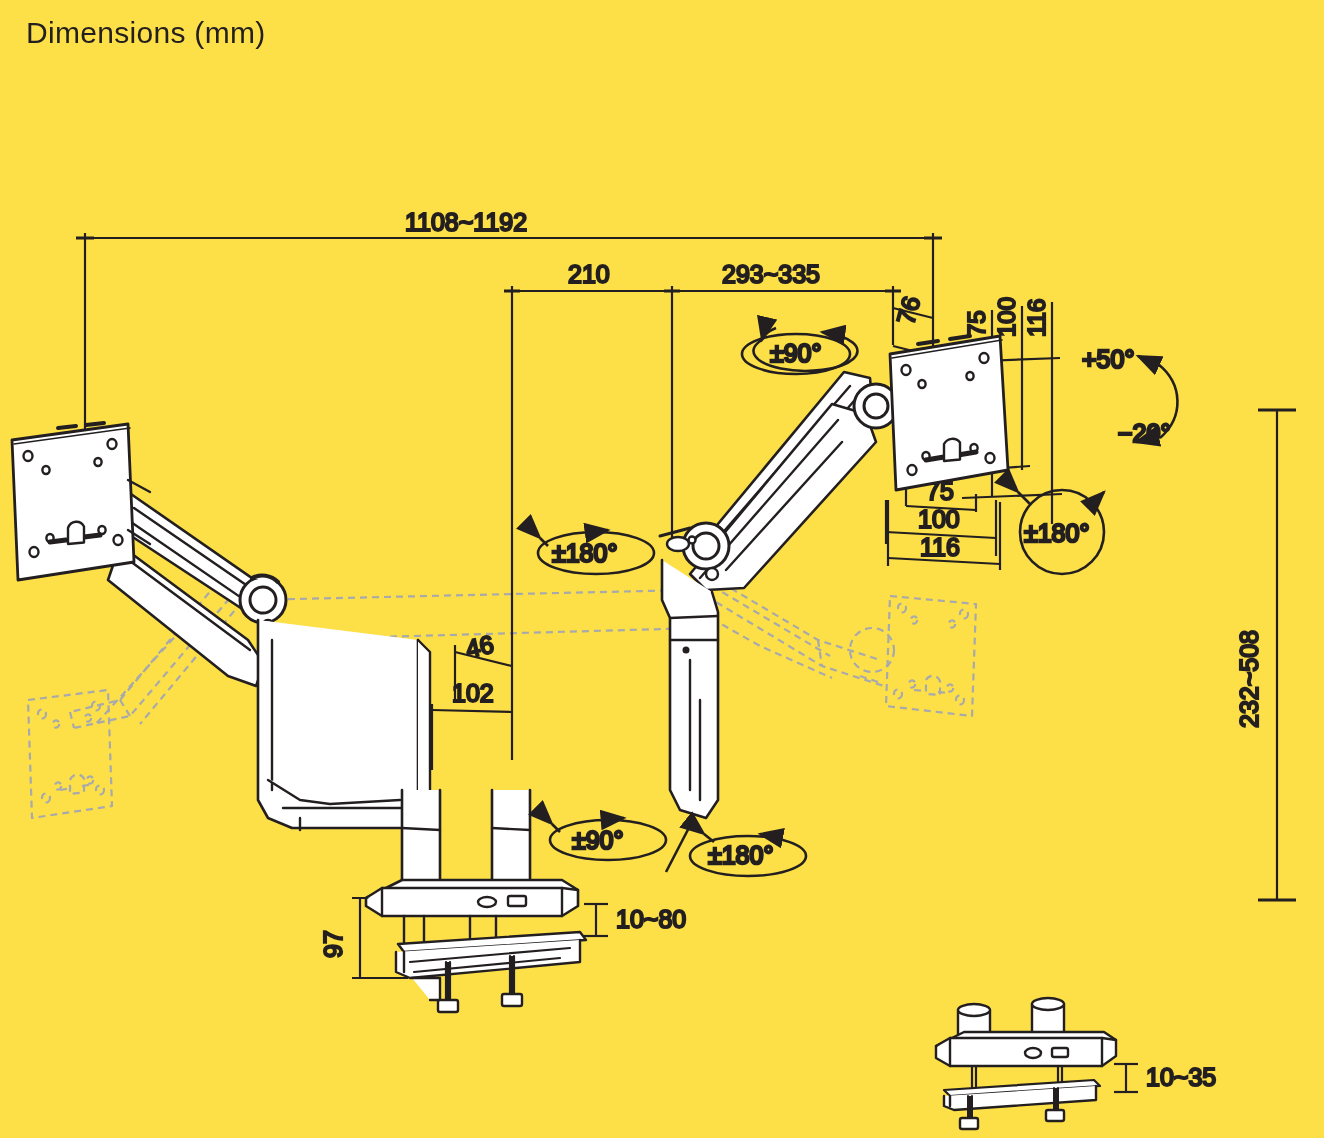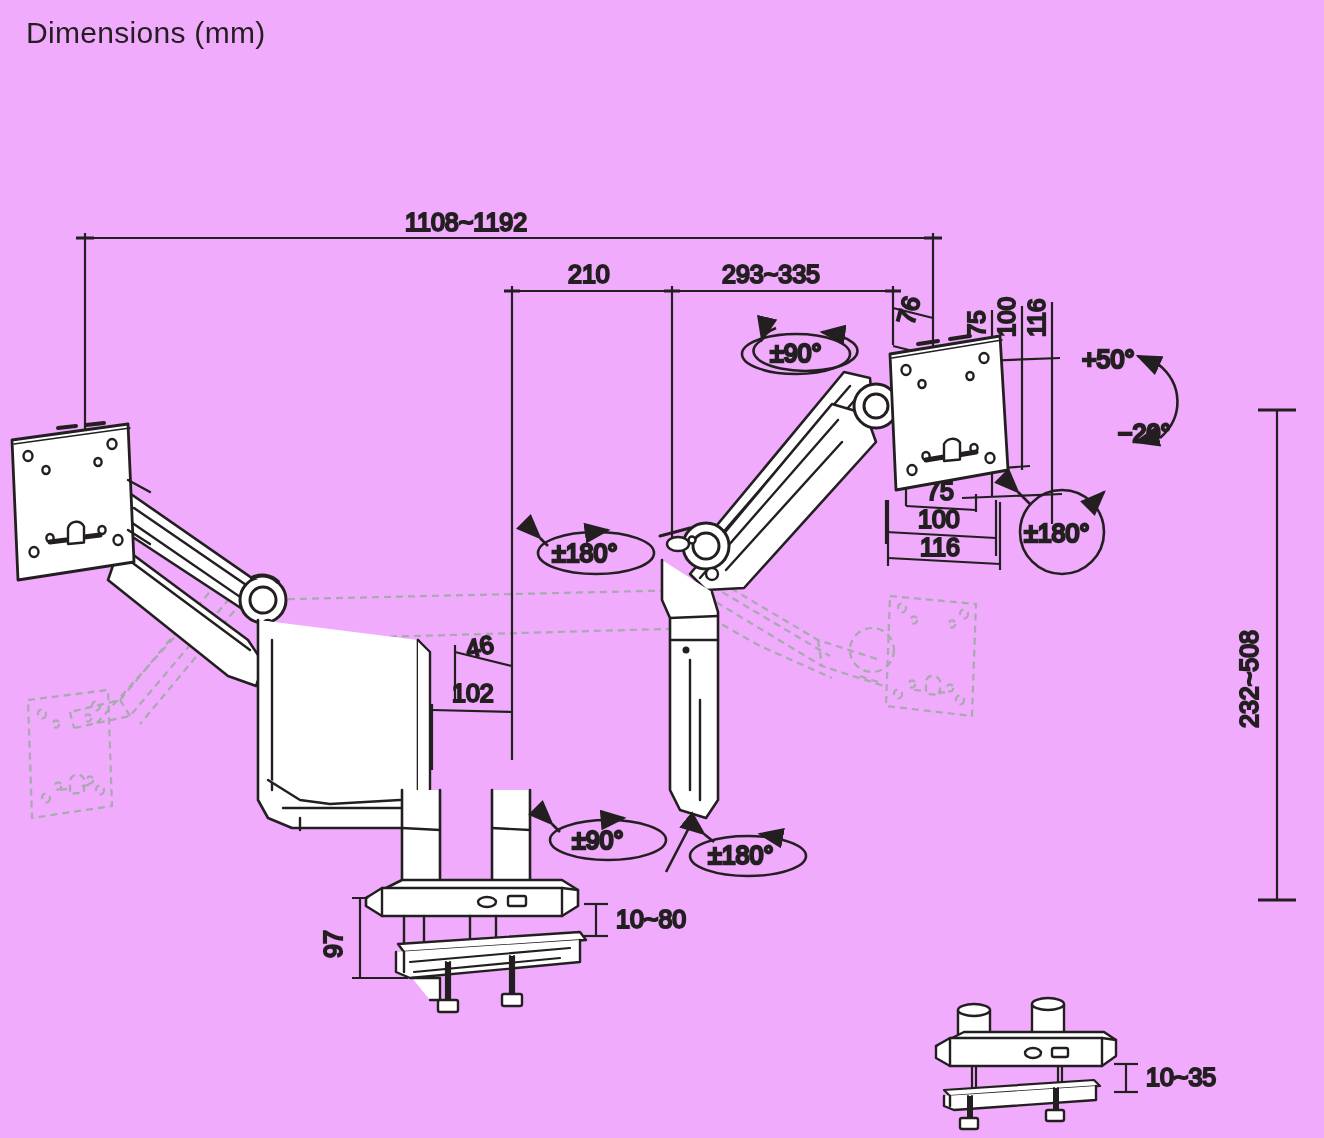--- a/index.html
+++ b/index.html
@@ -5,21 +5,21 @@
   * { box-sizing: border-box; }
   html, body {
     margin: 0; padding: 0;
     background: #ffffff;
     font-family: "Liberation Sans", sans-serif;
   }
   #page {
     position: relative;
     width: 1324px;
     height: 1138px;
-    background: #f0abfc;
+    background: #fde047;
     overflow: hidden;
   }
   #title {
     position: absolute;
     left: 26px;
     top: 16px;
     font-size: 30px;
     font-weight: 400;
     color: #231f20;
     letter-spacing: 0.3px;

